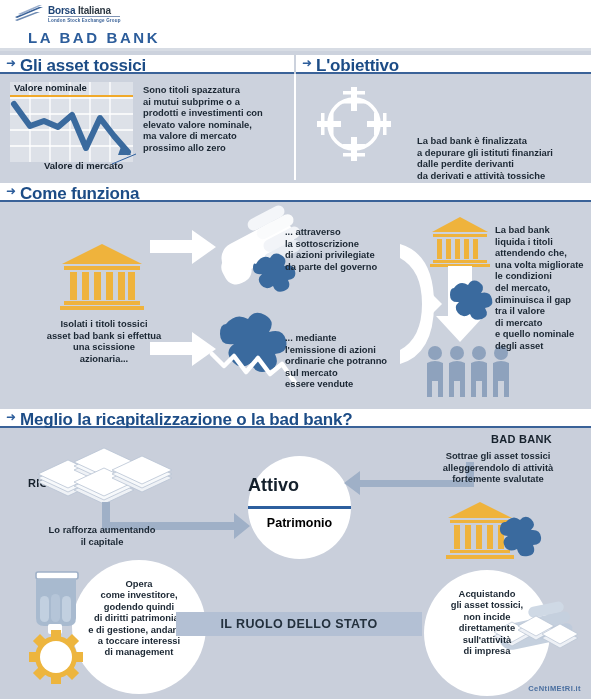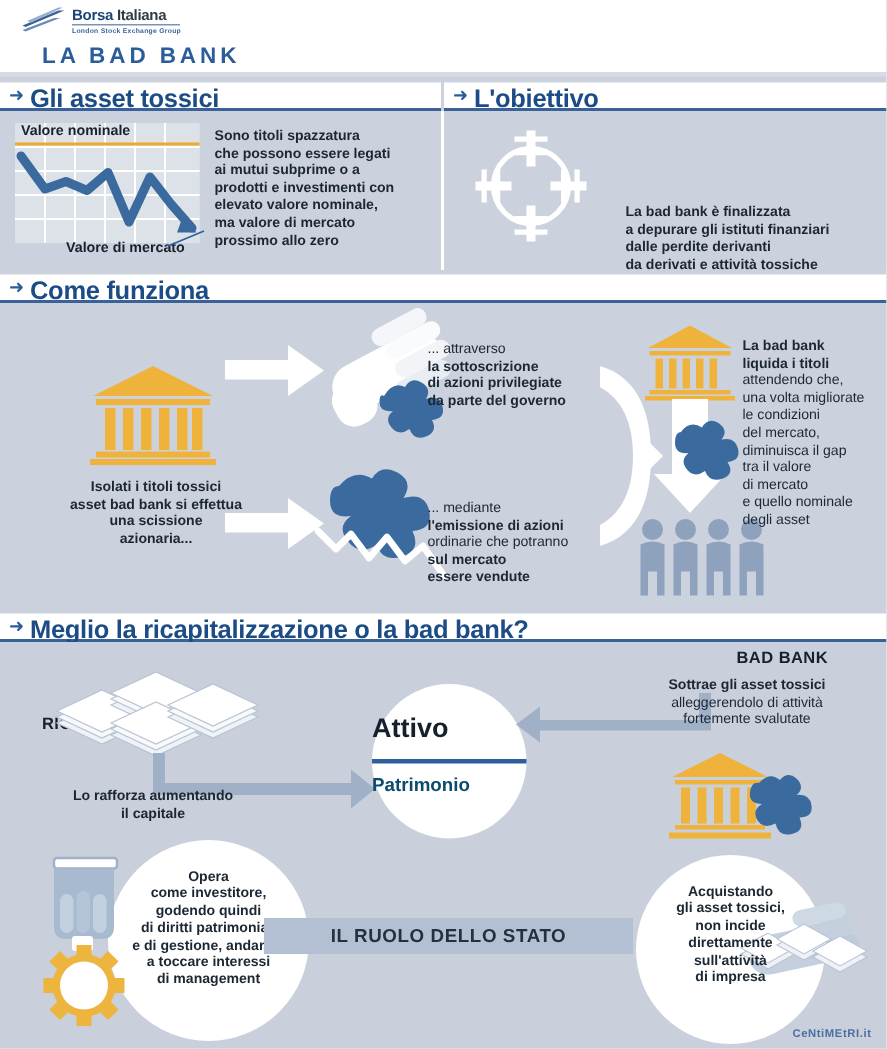--- a/index.html
+++ b/index.html
@@ -31,39 +31,39 @@
   .sechead .arw{position:absolute;left:6px;top:2px;font-size:12px;color:#2c5d9b;line-height:12px;}
   .sechead .txt{position:absolute;left:20px;top:1px;font-size:17px;font-weight:bold;color:#1c4c86;white-space:nowrap;letter-spacing:-0.2px;}
 
   
   .panel{position:absolute;background:#ccd2dd;}
   .panel.alt{background:#c9cfdb;}
   .vdiv{position:absolute;width:2px;background:#ffffff;}
 
   
   .btxt{position:absolute;font-size:9.4px;line-height:11.6px;color:#1b2733;font-weight:bold;}
-  .btxt .lt{font-weight:normal;}
+  .btxt .lt{font-weight:bold;}
 
   
   .chartbox{position:absolute;left:10px;top:82px;width:123px;height:80px;background:#dde1e8;}
   .nomline{position:absolute;left:10px;top:95px;width:123px;height:2px;background:#f0a92a;}
   .lbl-nom{position:absolute;left:14px;top:82px;font-size:9.5px;font-weight:bold;color:#16212c;}
   .lbl-mkt{position:absolute;left:44px;top:160px;font-size:9.5px;font-weight:bold;color:#16212c;}
 
   
   .target{position:absolute;left:315px;top:85px;width:72px;height:72px;}
 
   
   .wcircle{position:absolute;background:#ffffff;border-radius:50%;}
   .circ-txt{position:absolute;text-align:center;font-size:9.4px;line-height:11.4px;color:#1b2733;font-weight:bold;}
 
   .attivo-circ{position:absolute;left:248px;top:456px;width:103px;height:103px;background:#ffffff;border-radius:50%;}
   .attivo-line{position:absolute;left:248px;top:506px;width:103px;height:3px;background:#2d5f9e;}
   .attivo-lbl{position:absolute;left:248px;top:475px;width:103px;text-align:left;font-size:18px;font-weight:bold;color:#14202c;}
-  .patr-lbl{position:absolute;left:248px;top:516px;width:103px;text-align:left;font-size:12.5px;font-weight:bold;color:#0c4a6e;}
+  .patr-lbl{position:absolute;left:248px;top:516px;width:103px;text-align:center;font-size:12.5px;font-weight:bold;color:#000000;}
 
   .colhead{position:absolute;font-size:11px;font-weight:bold;color:#16212c;letter-spacing:0.3px;}
 
   .banner{position:absolute;left:176px;top:612px;width:246px;height:24px;background:#b3c0d4;}
   .banner-txt{position:absolute;left:176px;top:617px;width:246px;text-align:center;font-size:12.5px;font-weight:bold;color:#23303d;letter-spacing:0.4px;}
 
   .credit{position:absolute;right:10px;bottom:6px;font-size:7.5px;font-weight:bold;color:#4a6fa0;letter-spacing:0.4px;}
   svg{display:block;overflow:visible;}
 </style>
 </head>
@@ -125,21 +125,20 @@
   </div>
   <div class="nomline"></div>
   <div class="lbl-nom">Valore nominale</div>
   <div class="lbl-mkt">Valore di mercato</div>
   <svg style="position:absolute;left:112px;top:152px;" width="30" height="16">
     <line x1="0" y1="12" x2="24" y2="2" stroke="#2d5f9e" stroke-width="1"></line>
   </svg>
 
   <div class="btxt" style="left:143px;top:84px;width:150px;">
     <div>Sono titoli spazzatura</div>
-    <div>che possono essere legati</div>
     <div>ai mutui subprime o a</div>
     <div>prodotti e investimenti con</div>
     <div>elevato valore nominale,</div>
     <div>ma valore di mercato</div>
     <div>prossimo allo zero</div>
   </div>
 
   <div class="target">
     <svg width="78" height="78" viewBox="0 0 78 78">
       <circle cx="39" cy="39" r="25" fill="none" stroke="#ffffff" stroke-width="3.5"></circle>

